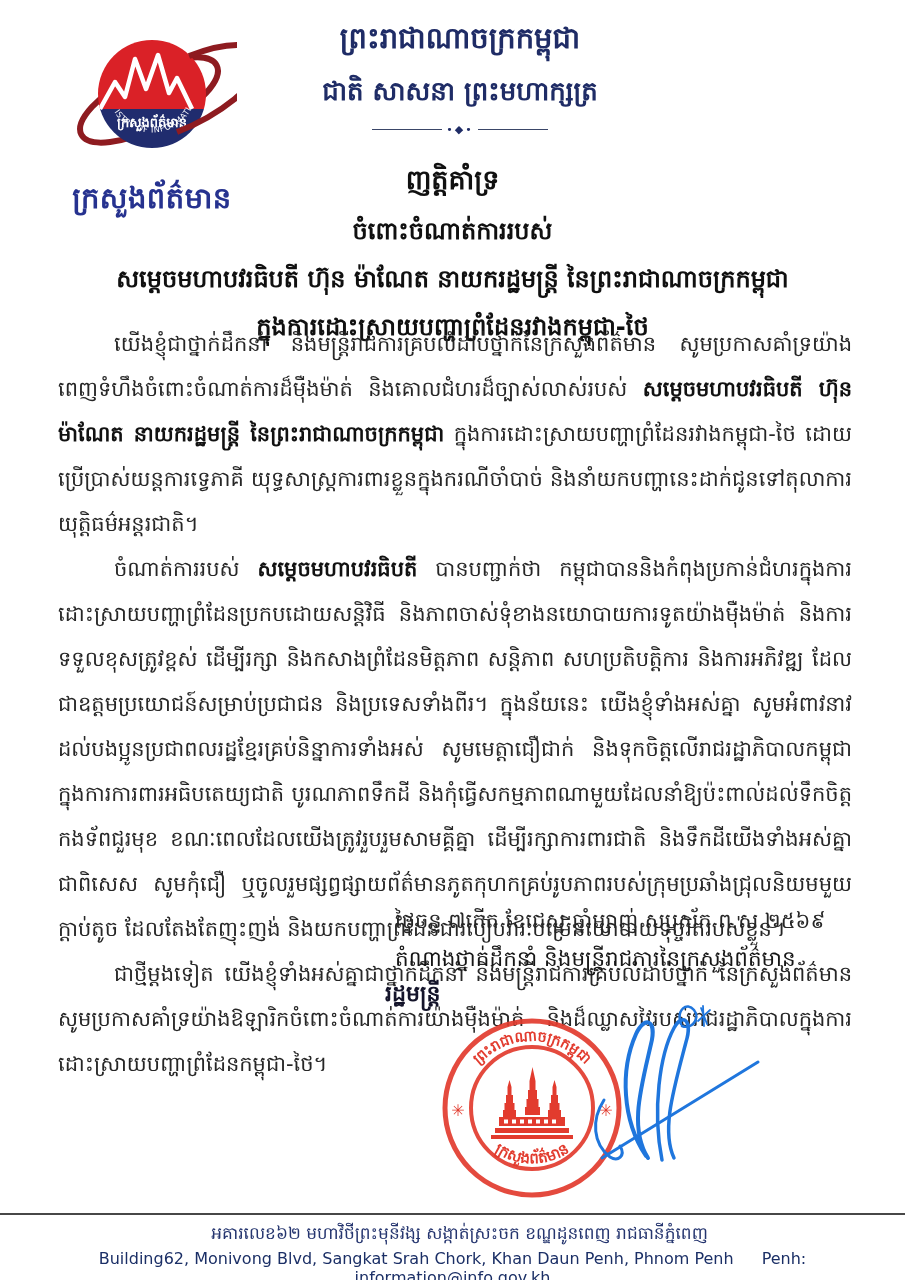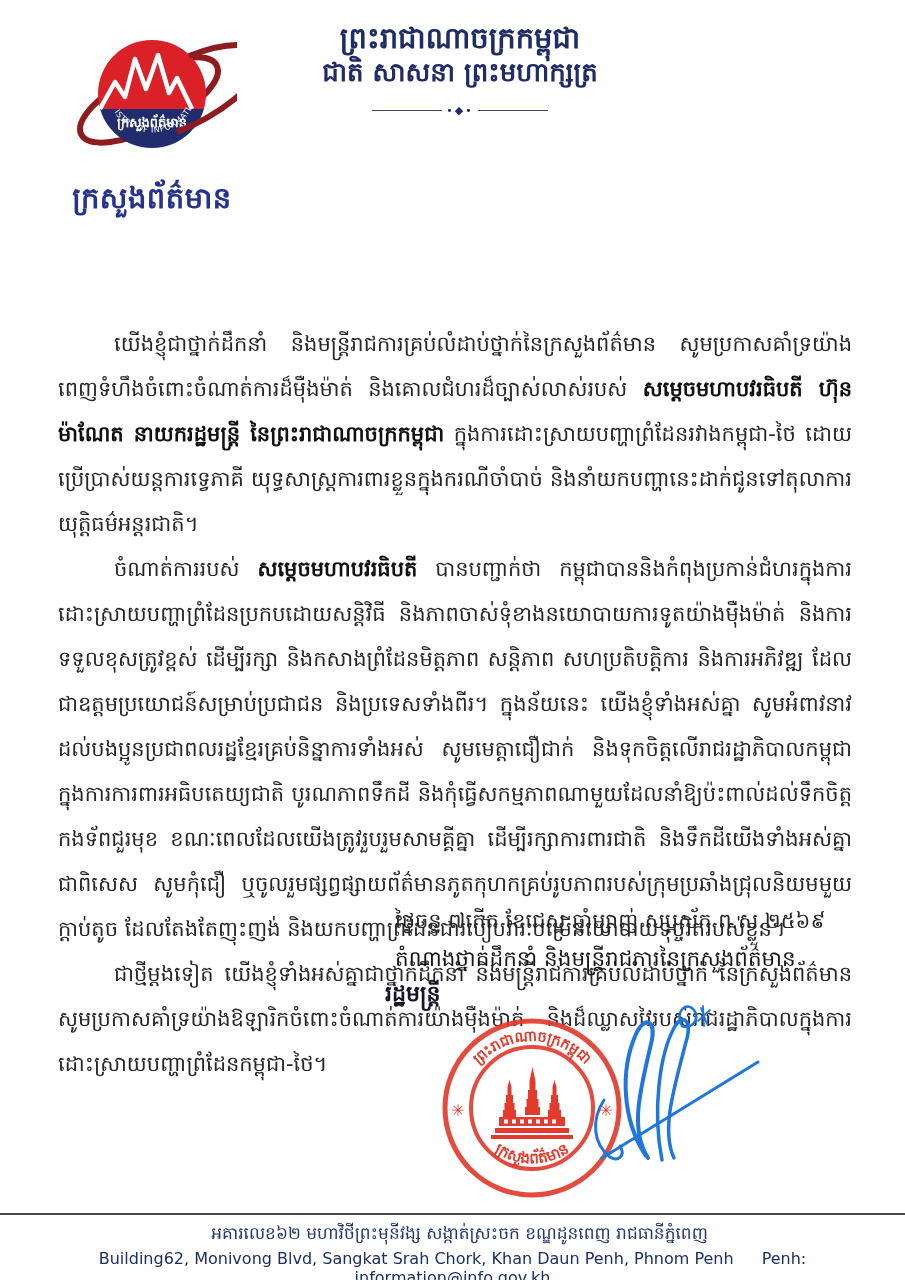--- a/index.html
+++ b/index.html
@@ -9,21 +9,21 @@
     font-family:"DejaVu Sans","Liberation Sans",sans-serif;
     color:#222;
   }
   
   .logo-wrap{position:absolute;left:52px;top:26px;width:200px;text-align:center;}
   .ministry-name-under-logo{
     margin-top:2px;font-size:29px;font-weight:bold;color:#26328f;letter-spacing:0.5px;
   }
   .head-center{position:absolute;left:240px;top:20px;width:440px;text-align:center;}
   .kingdom{font-size:29px;font-weight:bold;color:#1f2c66;line-height:1.25;}
-  .motto{font-size:26px;font-weight:bold;color:#1f2c66;margin-top:1px;line-height:1.2;}
+  .motto{font-size:26px;font-weight:bold;color:#1f2c66;margin-top:20px;line-height:1.2;}
   .divider{display:flex;align-items:center;justify-content:center;margin-top:16px;color:#1f2c66;}
   .divider .bar{width:70px;height:0;border-top:1.5px solid #3a4668;}
   .divider .orn{font-size:11px;padding:0 4px;letter-spacing:2px;color:#1f2c66;}
   
   .title-block{position:absolute;left:0;top:163px;width:905px;text-align:center;color:#101010;}
   .title-l1{font-size:27px;font-weight:bold;}
   .title-l2{font-size:24px;font-weight:bold;margin-top:14px;}
   .title-l3{font-size:24px;font-weight:bold;margin-top:13px;}
   .title-l4{font-size:24px;font-weight:bold;margin-top:13px;}
   
@@ -92,20 +92,26 @@
   <div class="head-center">
     <div class="kingdom">ព្រះរាជាណាចក្រកម្ពុជា</div>
     <div class="motto">ជាតិ សាសនា ព្រះមហាក្សត្រ</div>
     <div class="divider">
       <span class="bar"></span>
       <span class="orn">•◆•</span>
       <span class="bar"></span>
     </div>
   </div>
 
+  <div class="title-block">
+    <div class="title-l1">ញត្តិគាំទ្រ</div>
+    <div class="title-l2">ចំពោះចំណាត់ការរបស់</div>
+    <div class="title-l3">សម្តេចមហាបវរធិបតី ហ៊ុន ម៉ាណែត នាយករដ្ឋមន្ត្រី នៃព្រះរាជាណាចក្រកម្ពុជា</div>
+    <div class="title-l4">ក្នុងការដោះស្រាយបញ្ហាព្រំដែនរវាងកម្ពុជា-ថៃ</div>
+  </div>
 
   <div class="body-block">
     <p><span>យើងខ្ញុំជាថ្នាក់ដឹកនាំ និងមន្ត្រីរាជការគ្រប់លំដាប់ថ្នាក់នៃក្រសួងព័ត៌មាន សូមប្រកាសគាំទ្រយ៉ាងពេញទំហឹងចំពោះចំណាត់ការដ៏មុឺងម៉ាត់ និងគោលជំហរដ៏ច្បាស់លាស់របស់ </span><span class="b">សម្តេចមហាបវរធិបតី ហ៊ុន ម៉ាណែត នាយករដ្ឋមន្ត្រី នៃព្រះរាជាណាចក្រកម្ពុជា</span><span> ក្នុងការដោះស្រាយបញ្ហាព្រំដែនរវាងកម្ពុជា-ថៃ ដោយប្រើប្រាស់យន្តការទ្វេភាគី យុទ្ធសាស្ត្រការពារខ្លួនក្នុងករណីចាំបាច់ និងនាំយកបញ្ហានេះដាក់ជូនទៅតុលាការយុត្តិធម៌អន្តរជាតិ។</span></p>
     <p><span>ចំណាត់ការរបស់ </span><span class="b">សម្តេចមហាបវរធិបតី</span><span> បានបញ្ជាក់ថា កម្ពុជាបាននិងកំពុងប្រកាន់ជំហរក្នុងការដោះស្រាយបញ្ហាព្រំដែនប្រកបដោយសន្តិវិធី និងភាពចាស់ទុំខាងនយោបាយការទូតយ៉ាងមុឺងម៉ាត់ និងការទទួលខុសត្រូវខ្ពស់ ដើម្បីរក្សា និងកសាងព្រំដែនមិត្តភាព សន្តិភាព សហប្រតិបត្តិការ និងការអភិវឌ្ឍ ដែលជាឧត្តមប្រយោជន៍សម្រាប់ប្រជាជន និងប្រទេសទាំងពីរ។ ក្នុងន័យនេះ យើងខ្ញុំទាំងអស់គ្នា សូមអំពាវនាវដល់បងប្អូនប្រជាពលរដ្ឋខ្មែរគ្រប់និន្នាការទាំងអស់ សូមមេត្តាជឿជាក់ និងទុកចិត្តលើរាជរដ្ឋាភិបាលកម្ពុជាក្នុងការការពារអធិបតេយ្យជាតិ បូរណភាពទឹកដី និងកុំធ្វើសកម្មភាពណាមួយដែលនាំឱ្យប៉ះពាល់ដល់ទឹកចិត្តកងទ័ពជួរមុខ ខណៈពេលដែលយើងត្រូវរួបរួមសាមគ្គីគ្នា ដើម្បីរក្សាការពារជាតិ និងទឹកដីយើងទាំងអស់គ្នាជាពិសេស សូមកុំជឿ ឬចូលរួមផ្សព្វផ្សាយព័ត៌មានភូតកុហកគ្រប់រូបភាពរបស់ក្រុមប្រឆាំងជ្រុលនិយមមួយក្តាប់តូច ដែលតែងតែញុះញង់ និងយកបញ្ហាព្រំដែនជារបៀបវារៈបម្រើនយោបាយទុច្ចរិតរបស់ខ្លួន។</span></p>
     <p>ជាថ្មីម្តងទៀត យើងខ្ញុំទាំងអស់គ្នាជាថ្នាក់ដឹកនាំ និងមន្ត្រីរាជការគ្រប់លំដាប់ថ្នាក់ នៃក្រសួងព័ត៌មាន សូមប្រកាសគាំទ្រយ៉ាងឱឡារិកចំពោះចំណាត់ការយ៉ាងមុឺងម៉ាត់ និងដ៏ឈ្លាសវៃរបស់រាជរដ្ឋាភិបាលក្នុងការដោះស្រាយបញ្ហាព្រំដែនកម្ពុជា-ថៃ។</p>
   </div>
 
   <div class="signoff">
     <div class="so-line">ថ្ងៃចន្ទ ៧កើត ខែជេស្ឋ ឆ្នាំម្សាញ់ សប្តស័ក ព.ស.២៥៦៩</div>
     <div class="so-behalf">តំណាងថ្នាក់ដឹកនាំ និងមន្ត្រីរាជការនៃក្រសួងព័ត៌មាន</div>

